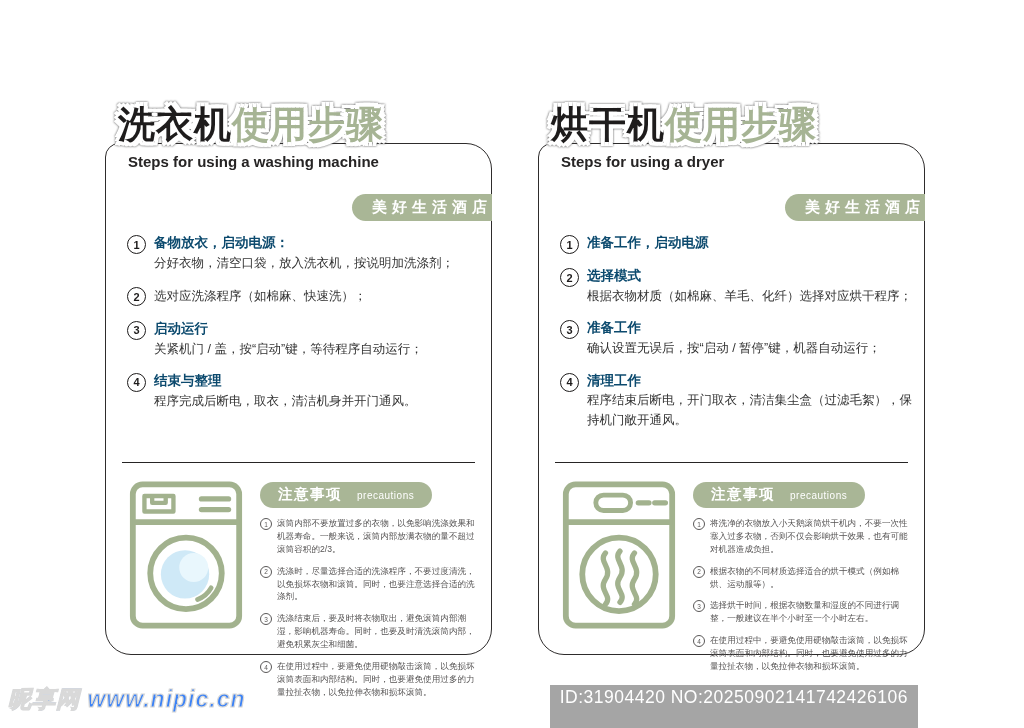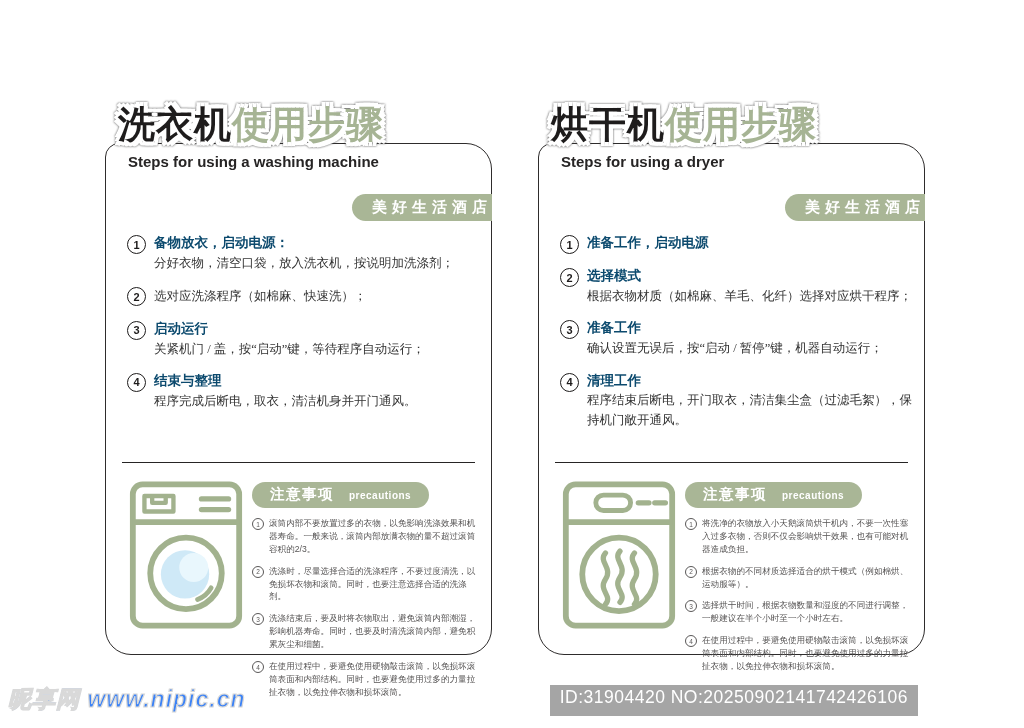--- a/index.html
+++ b/index.html
@@ -27,46 +27,46 @@
          font-size:15px;font-weight:bold;letter-spacing:5px;
          padding:4px 0 4px 20px;border-radius:15px 0 0 15px;}
 
   
   .steps{position:absolute;top:90px;left:21px;right:12px;margin:0;padding:0;list-style:none;}
   .step{display:flex;gap:8px;margin-bottom:13px;}
   .num{flex:0 0 auto;width:17px;height:17px;margin-top:1px;border:1.7px solid #1d1b1b;
        border-radius:50%;display:inline-flex;align-items:center;justify-content:center;
        font-size:11px;font-weight:bold;color:#1d1b1b;}
   .step-title{font-size:13.5px;font-weight:bold;color:#0c4a6e;line-height:1.4;}
-  .step-desc{font-size:12.5px;color:#333;line-height:1.55;margin-top:1px;font-family:Liberation Serif, serif;}
+  .step-desc{font-size:12.5px;color:#333;line-height:1.55;margin-top:1px;}
 
   
   .divider{position:absolute;top:318px;left:16px;right:16px;height:0;margin:0;
            border:none;border-top:1.7px solid #262424;}
 
   
-  .bottom{position:absolute;top:335px;left:22px;right:10px;display:flex;gap:8px;}
+  .bottom{position:absolute;top:335px;left:22px;right:10px;display:flex;gap:16px;}
   .machine-icon{flex:0 0 auto;}
   .prec-col{flex:1;min-width:0;}
   .prec-pill{display:inline-flex;align-items:baseline;gap:7px;background:#a9b696;color:#fff;
              border-radius:14px;padding:3px 18px 4px;margin:3px 0 9px;}
   .prec-zh{font-size:14.5px;font-weight:bold;letter-spacing:1.5px;}
-  .prec-en{font-size:10px;font-weight:bold;letter-spacing:.5px;padding-left:8px;}
+  .prec-en{font-size:10px;font-weight:normal;letter-spacing:.5px;padding-left:8px;}
   .prec-list{margin:0;padding:0;list-style:none;}
   .prec-item{display:flex;gap:5px;margin-bottom:9px;}
   .pnum{flex:0 0 auto;width:10px;height:10px;margin-top:1px;border:1px solid #5a5858;
         border-radius:50%;display:inline-flex;align-items:center;justify-content:center;
         font-size:6.5px;color:#5a5858;}
   .ptext{font-size:8.6px;color:#565454;line-height:1.5;}
 
   
   .wm{position:absolute;left:8px;top:684px;font-size:23px;font-weight:bold;font-style:italic;
       color:#3b82f6;-webkit-text-stroke:1.2px #d9d9d9;text-shadow:0 0 1px #e3e3e3;letter-spacing:1px;}
   .idbar{position:absolute;top:685px;right:14px;background:#a5a5a5;color:#fff;
-         font-size:17.5px;padding:2px 10px 8px;letter-spacing:.5px;}
+         font-size:17.5px;padding:2px 10px 20px;letter-spacing:.5px;}
 </style>
 </head>
 <body>
 
 <div id="canvas">
 
   <section class="card left">
     <h1 class="title"><span class="t-black">洗衣机</span><span class="t-green">使用步骤</span></h1>
     <div class="subtitle">Steps for using a washing machine</div>
     <div class="badge">美好生活酒店</div>

